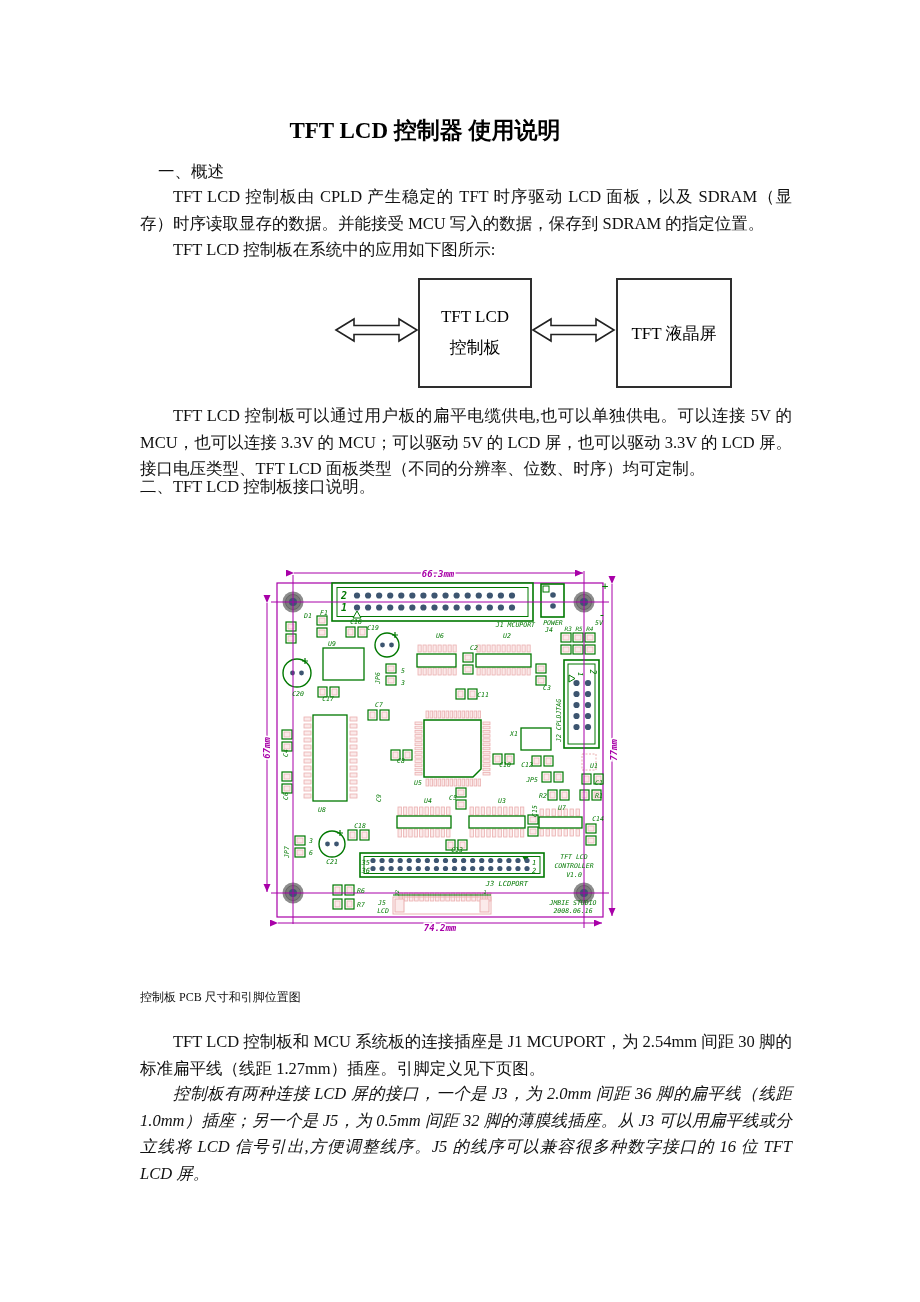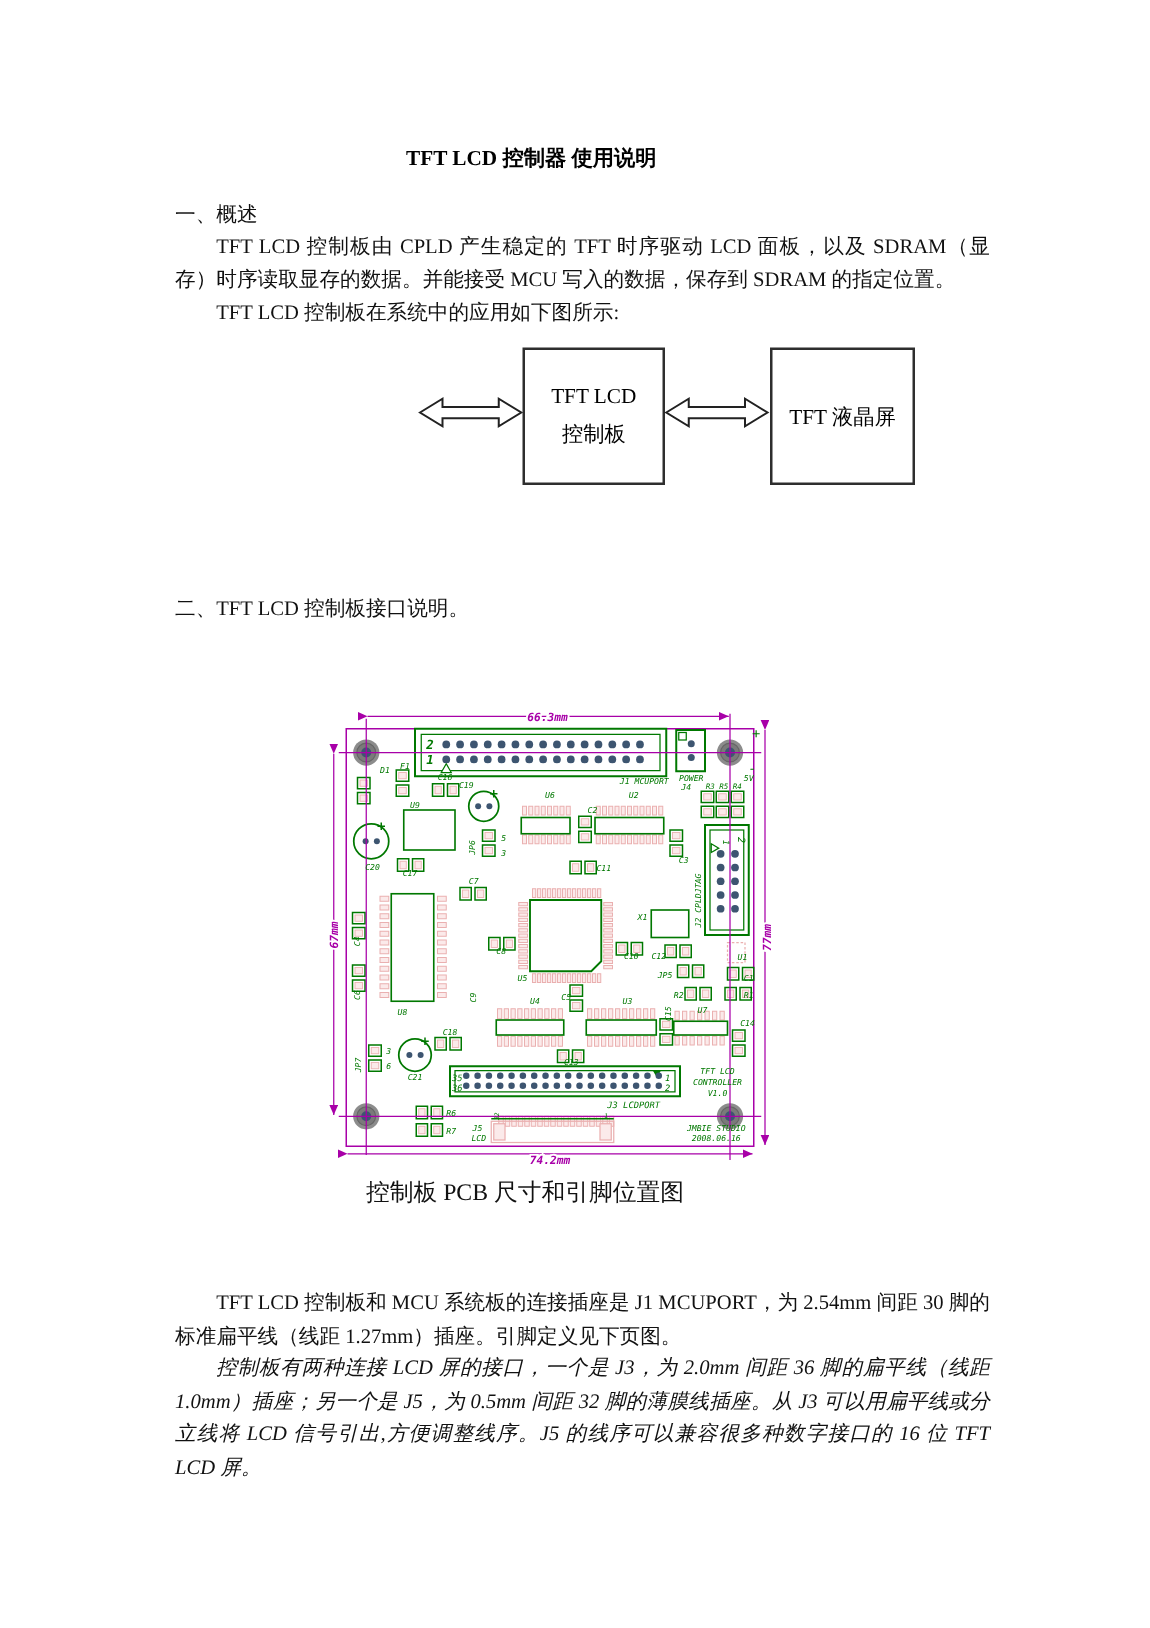--- a/index.html
+++ b/index.html
@@ -1,58 +1,59 @@
 <!DOCTYPE html>
 <html><head>
 <meta charset="utf-8">
 <style>
   html,body{margin:0;padding:0;background:#e8e8e8;}
   .page{position:relative;width:920px;height:1302px;background:#ffffff;margin:0 auto;
         font-family:"Liberation Serif","DejaVu Serif",serif;color:#111;overflow:hidden;}
   .doc-title{position:absolute;left:140px;top:115px;width:570px;text-align:center;
-             font-size:17px;font-weight:bold;color:#000;}
+             font-size:23px;font-weight:bold;color:#000;}
   .sec-head{position:absolute;left:140px;font-size:16.5px;color:#111;}
   .para{position:absolute;left:140px;width:652px;font-size:16.5px;line-height:26.5px;
         text-align:justify;text-indent:33px;color:#111;}
   .bd-box{position:absolute;top:278px;height:106px;border:2px solid #2e2e2e;background:#fff;
           display:flex;flex-direction:column;align-items:center;justify-content:center;
           gap:9px;font-size:17px;color:#000;}
   .bd-box span:empty{display:none;}
   .bd-arrows{position:absolute;left:140px;top:278px;}
-  .pcb-caption{position:absolute;left:140px;top:941px;width:650px;text-align:center;
-               padding-right:90px;box-sizing:border-box;font-size:19px;color:#111;}
+  .pcb-caption{position:absolute;left:140px;top:989px;width:650px;
+               padding-right:90px;box-sizing:border-box;font-size:12px;color:#111;}
   .pcb-wrap{position:absolute;left:260px;top:560px;font-style:italic;}
   text{font-family:"DejaVu Sans Mono","Liberation Mono",monospace;}
   .gtx{fill:#007800;}
   .mtx{fill:#a800a8;paint-order:stroke;stroke:#ffffff;stroke-width:3px;font-weight:bold;}
 </style>
 </head>
 <body>
 
 <div class="page">
 
   <div class="doc-title">TFT LCD 控制器 使用说明</div>
 
-  <div class="sec-head" style="top:161px;">一、概述</div>
+  <div class="sec-head" style="top:161px;margin-left:18px;">一、概述</div>
   <div class="para" style="top:184px;">TFT LCD 控制板由 CPLD 产生稳定的 TFT 时序驱动 LCD 面板，以及 SDRAM（显存）时序读取显存的数据。并能接受 MCU 写入的数据，保存到 SDRAM 的指定位置。</div>
   <div class="para" style="top:237px;">TFT LCD 控制板在系统中的应用如下图所示:</div>
 
   <div class="bd-box" style="left:418px;width:110px;">
     <span>TFT LCD</span>
     <span>控制板</span>
   </div>
   <div class="bd-box" style="left:616px;width:112px;justify-content:center;">
     <span>TFT 液晶屏</span>
 
   </div>
   <svg class="bd-arrows" width="650" height="110">
     <path d="M196,52 L214,41 L214,47.5 L259,47.5 L259,41 L277,52 L259,63 L259,56.5 L214,56.5 L214,63 Z" fill="#fff" stroke="#222" stroke-width="1.6"></path>
     <path d="M393,52 L411,41 L411,47.5 L456,47.5 L456,41 L474,52 L456,63 L456,56.5 L411,56.5 L411,63 Z" fill="#fff" stroke="#222" stroke-width="1.6"></path>
   </svg>
 
+  <div class="para" style="top:403px;">TFT LCD 控制板可以通过用户板的扁平电缆供电,也可以单独供电。可以连接 5V 的 MCU，也可以连接 3.3V 的 MCU；可以驱动 5V 的 LCD 屏，也可以驱动 3.3V 的 LCD 屏。接口电压类型、TFT LCD 面板类型（不同的分辨率、位数、时序）均可定制。</div>
   <div class="sec-head" style="top:476px;text-align:right;">二、TFT LCD 控制板接口说明。</div>
 
   <div class="pcb-wrap">
     <svg id="pcb-svg" width="362" height="376" viewBox="0 0 362 376">
       <defs>
         <marker id="ma" markerWidth="9" markerHeight="8" refX="8" refY="3.5" orient="auto">
           <path d="M0,0 L8,3.5 L0,7 Z" fill="#a800a8"></path>
         </marker>
       </defs>
 

